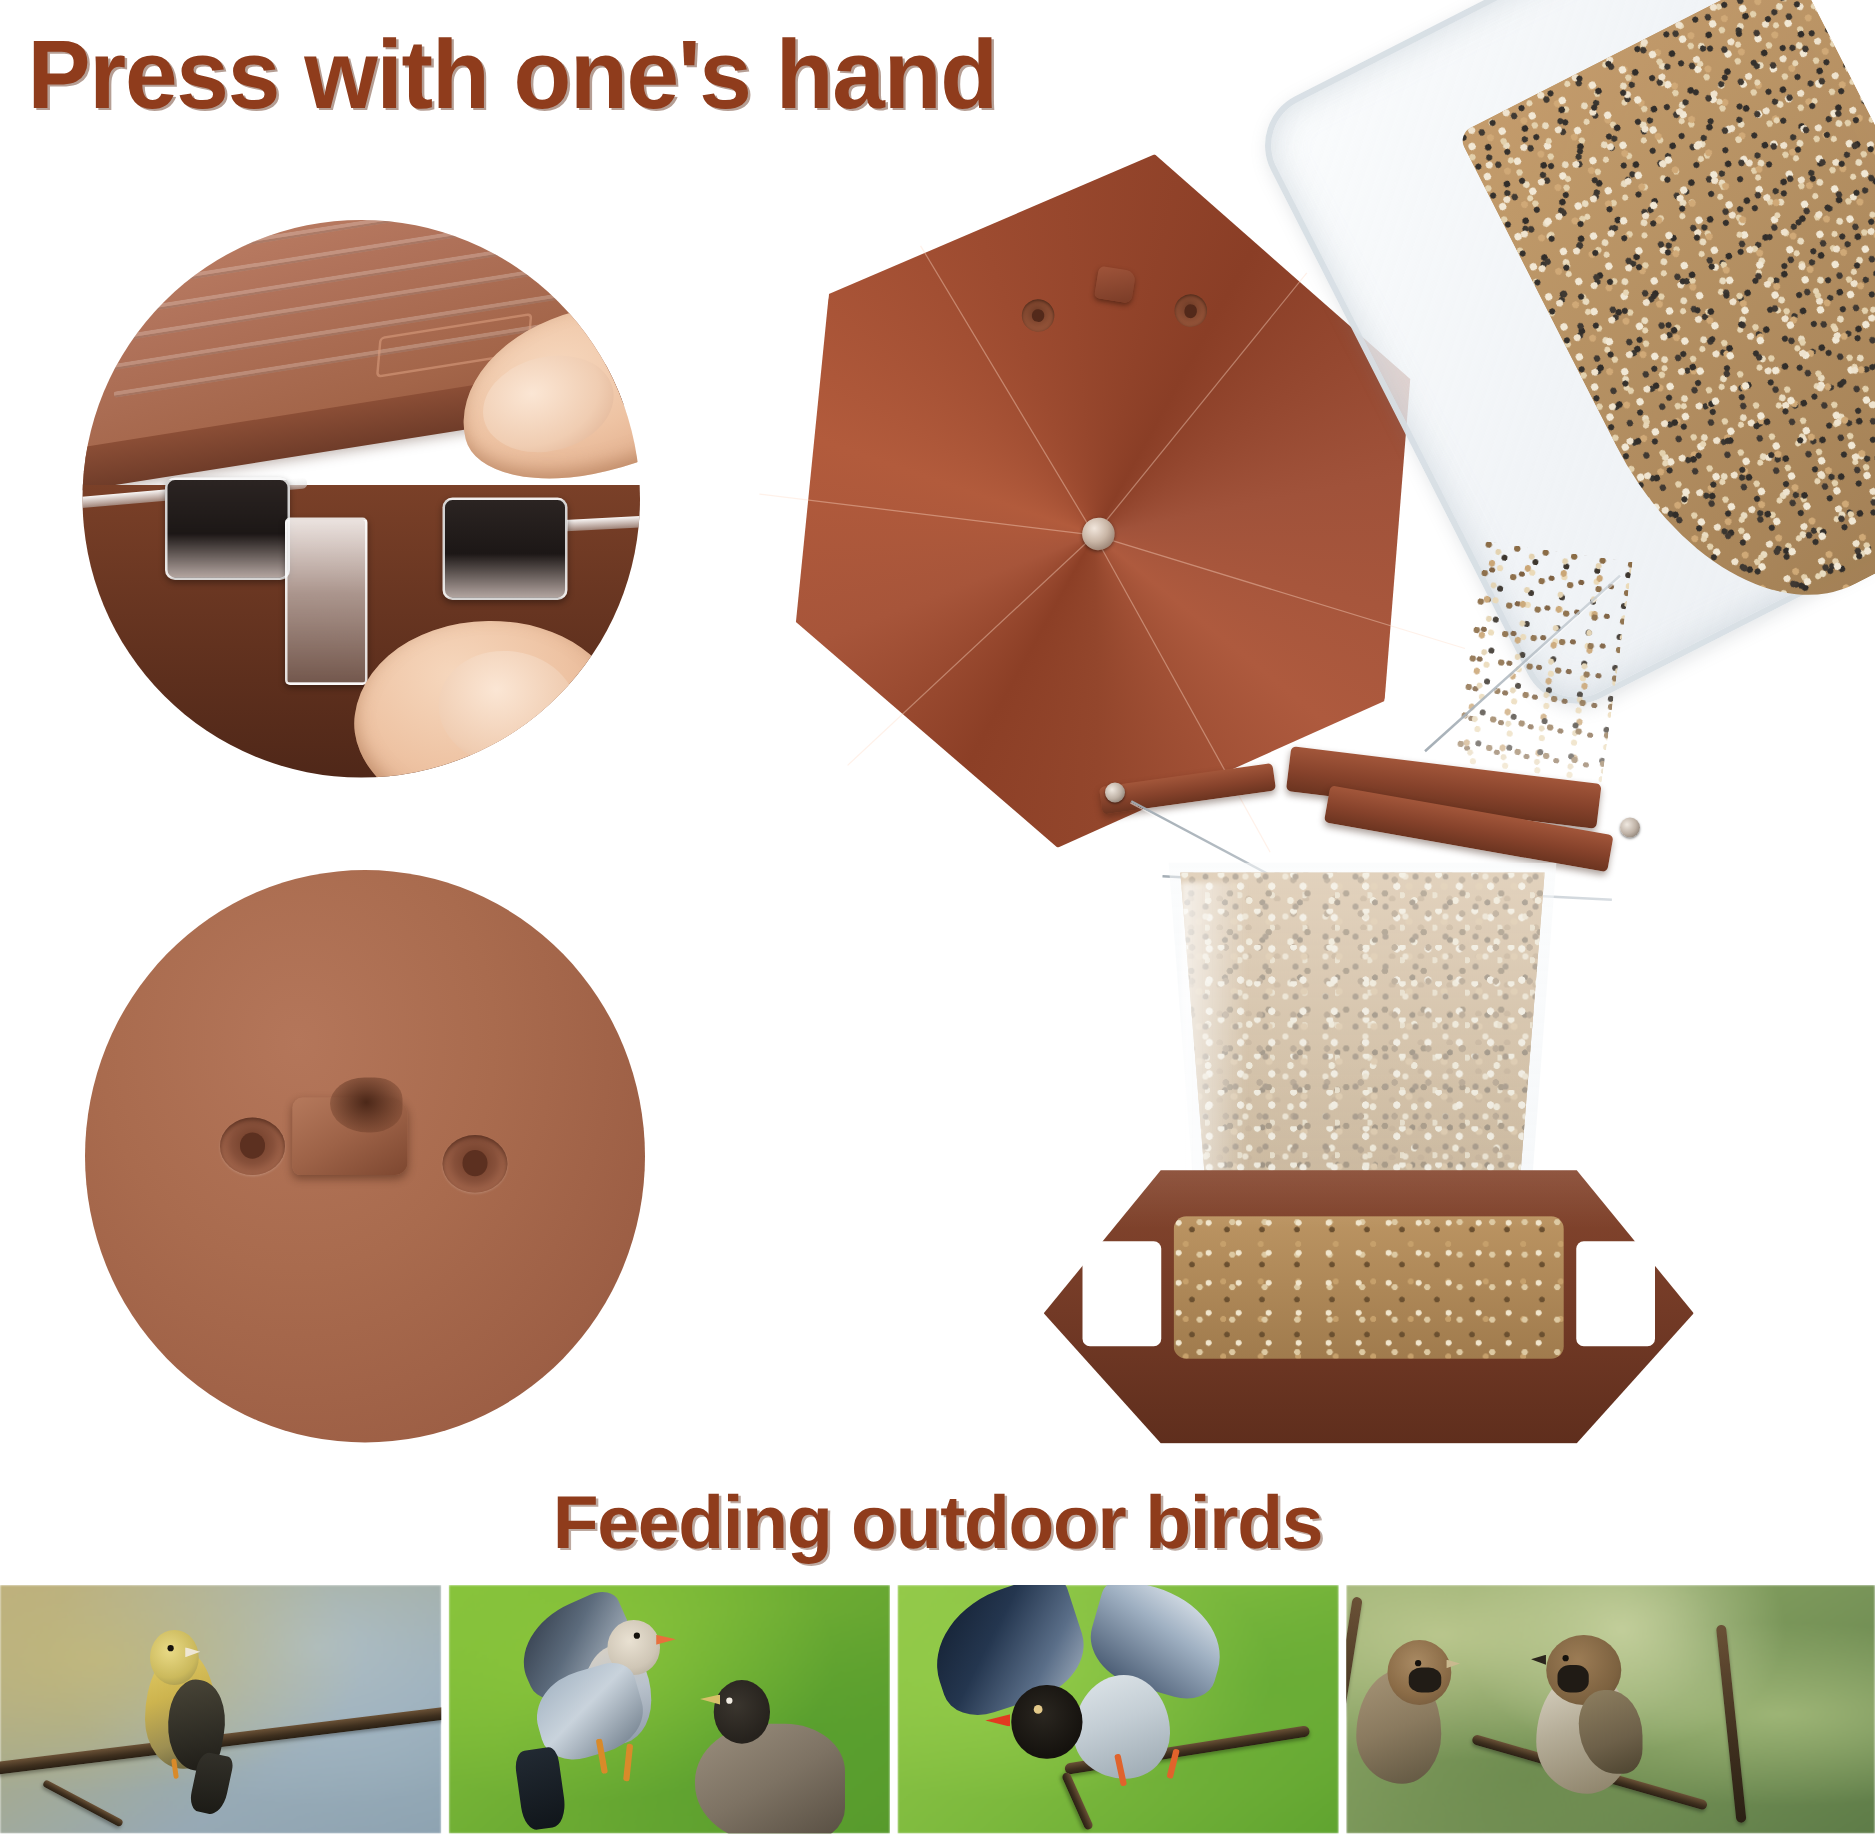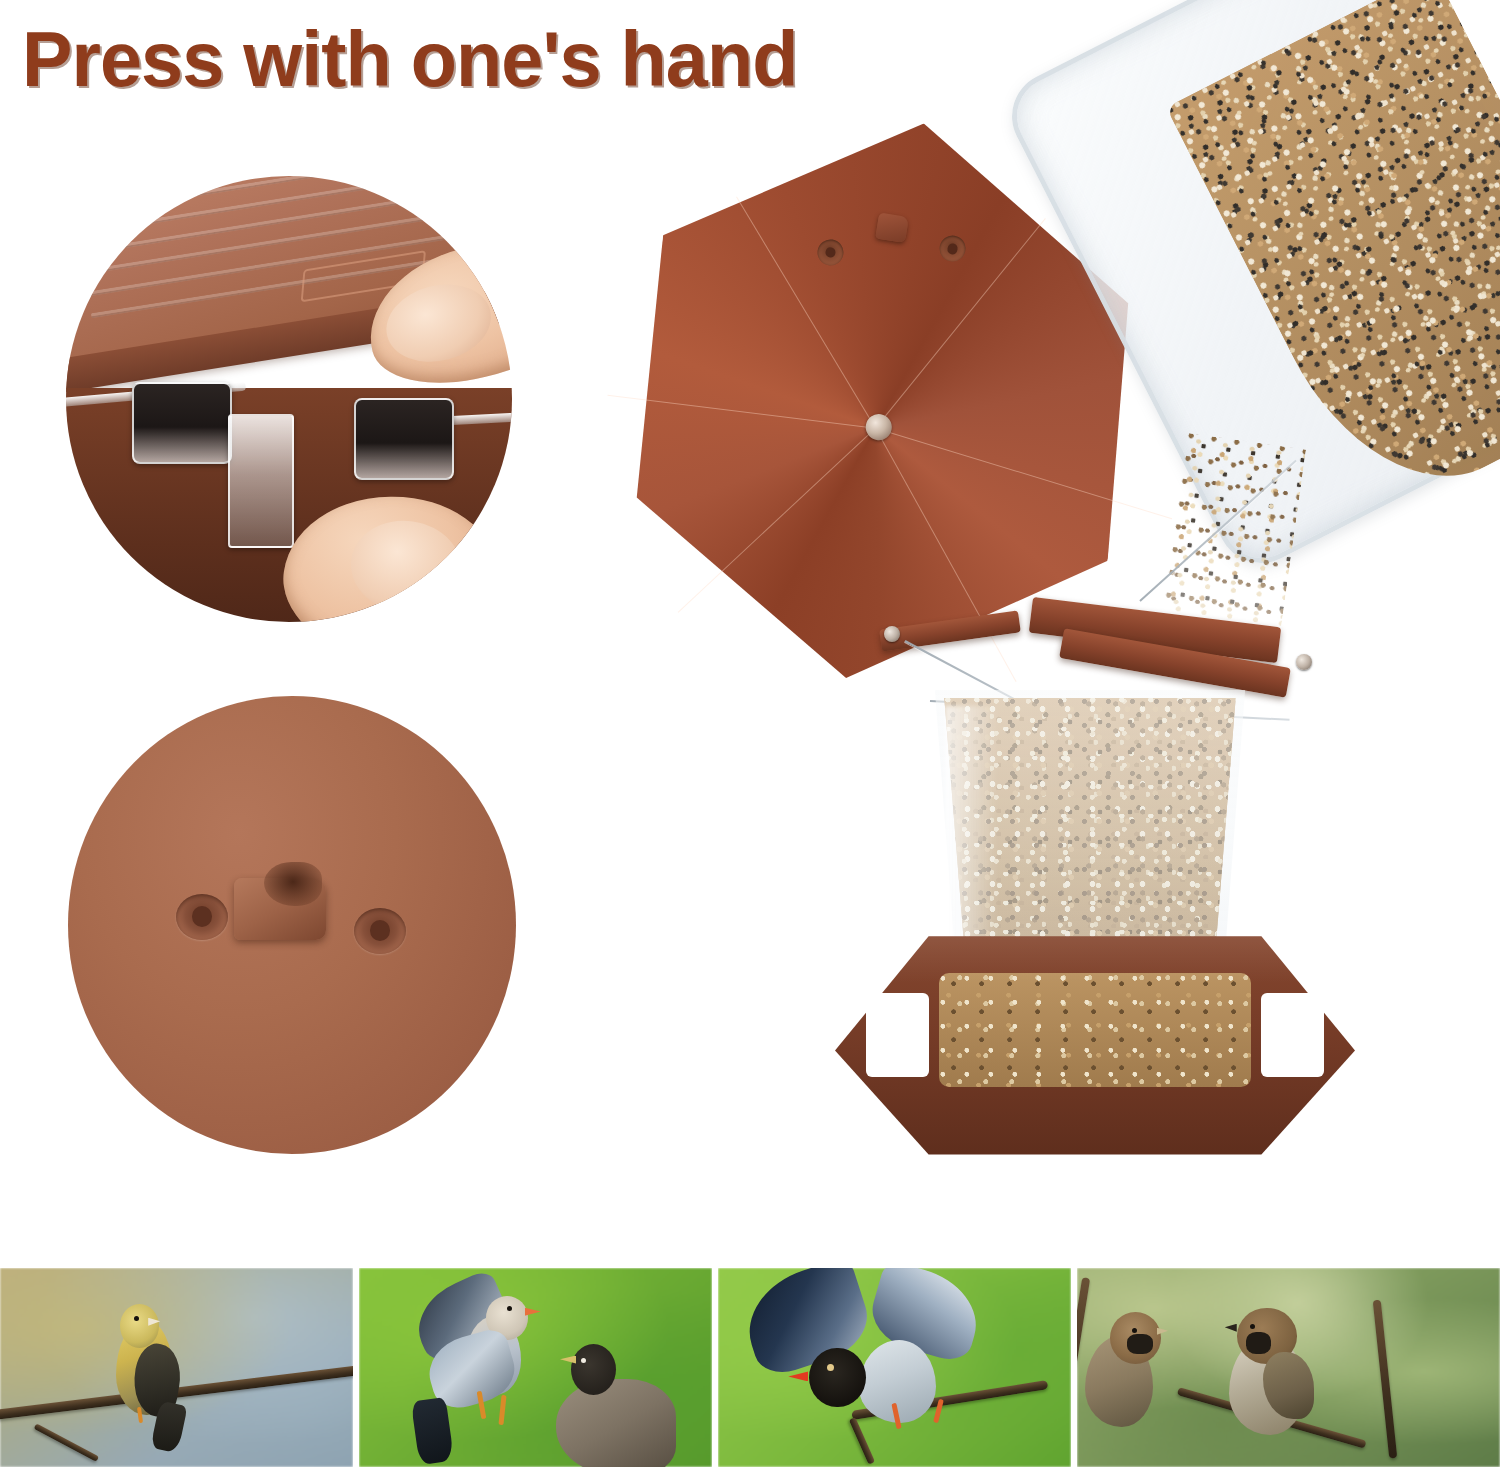--- a/index.html
+++ b/index.html
@@ -533,20 +533,21 @@
   </div>
 
   <div id="tray">
     <div class="tray-plate"></div>
     <div class="tray-seed"></div>
     <div class="tray-window" style="left:6%;top:34%;width:12%;height:32%;"></div>
     <div class="tray-window" style="left:82%;top:34%;width:12%;height:32%;"></div>
     <div class="tray-rim"></div>
   </div>
 
+  <div class="subcaption">Feeding outdoor birds</div>
 
   <div id="bird-strip">
 
     <div class="bird-photo" id="bird-photo-1">
       <div class="bg"></div>
       <div class="branch" style="left:-4%;top:72%;width:112%;height:10px;transform:rotate(-7deg);"></div>
       <div class="branch" style="left:10%;top:78%;width:20%;height:6px;transform:rotate(28deg);"></div>
       <div class="bird-body" style="left:33%;top:26%;width:16%;height:48%;background:linear-gradient(160deg,#e4cf6a 0%,#cdb44f 38%,#9d8f52 72%,#5f5b3c 100%);"></div>
       <div class="bird-head" style="left:34%;top:18%;width:11%;height:22%;background:radial-gradient(circle at 40% 38%, #e9da86 0%, #cbb95c 60%, #8e8448 100%);"></div>
       <div class="bird-eye" style="left:38%;top:24%;width:5px;height:5px;"></div>

